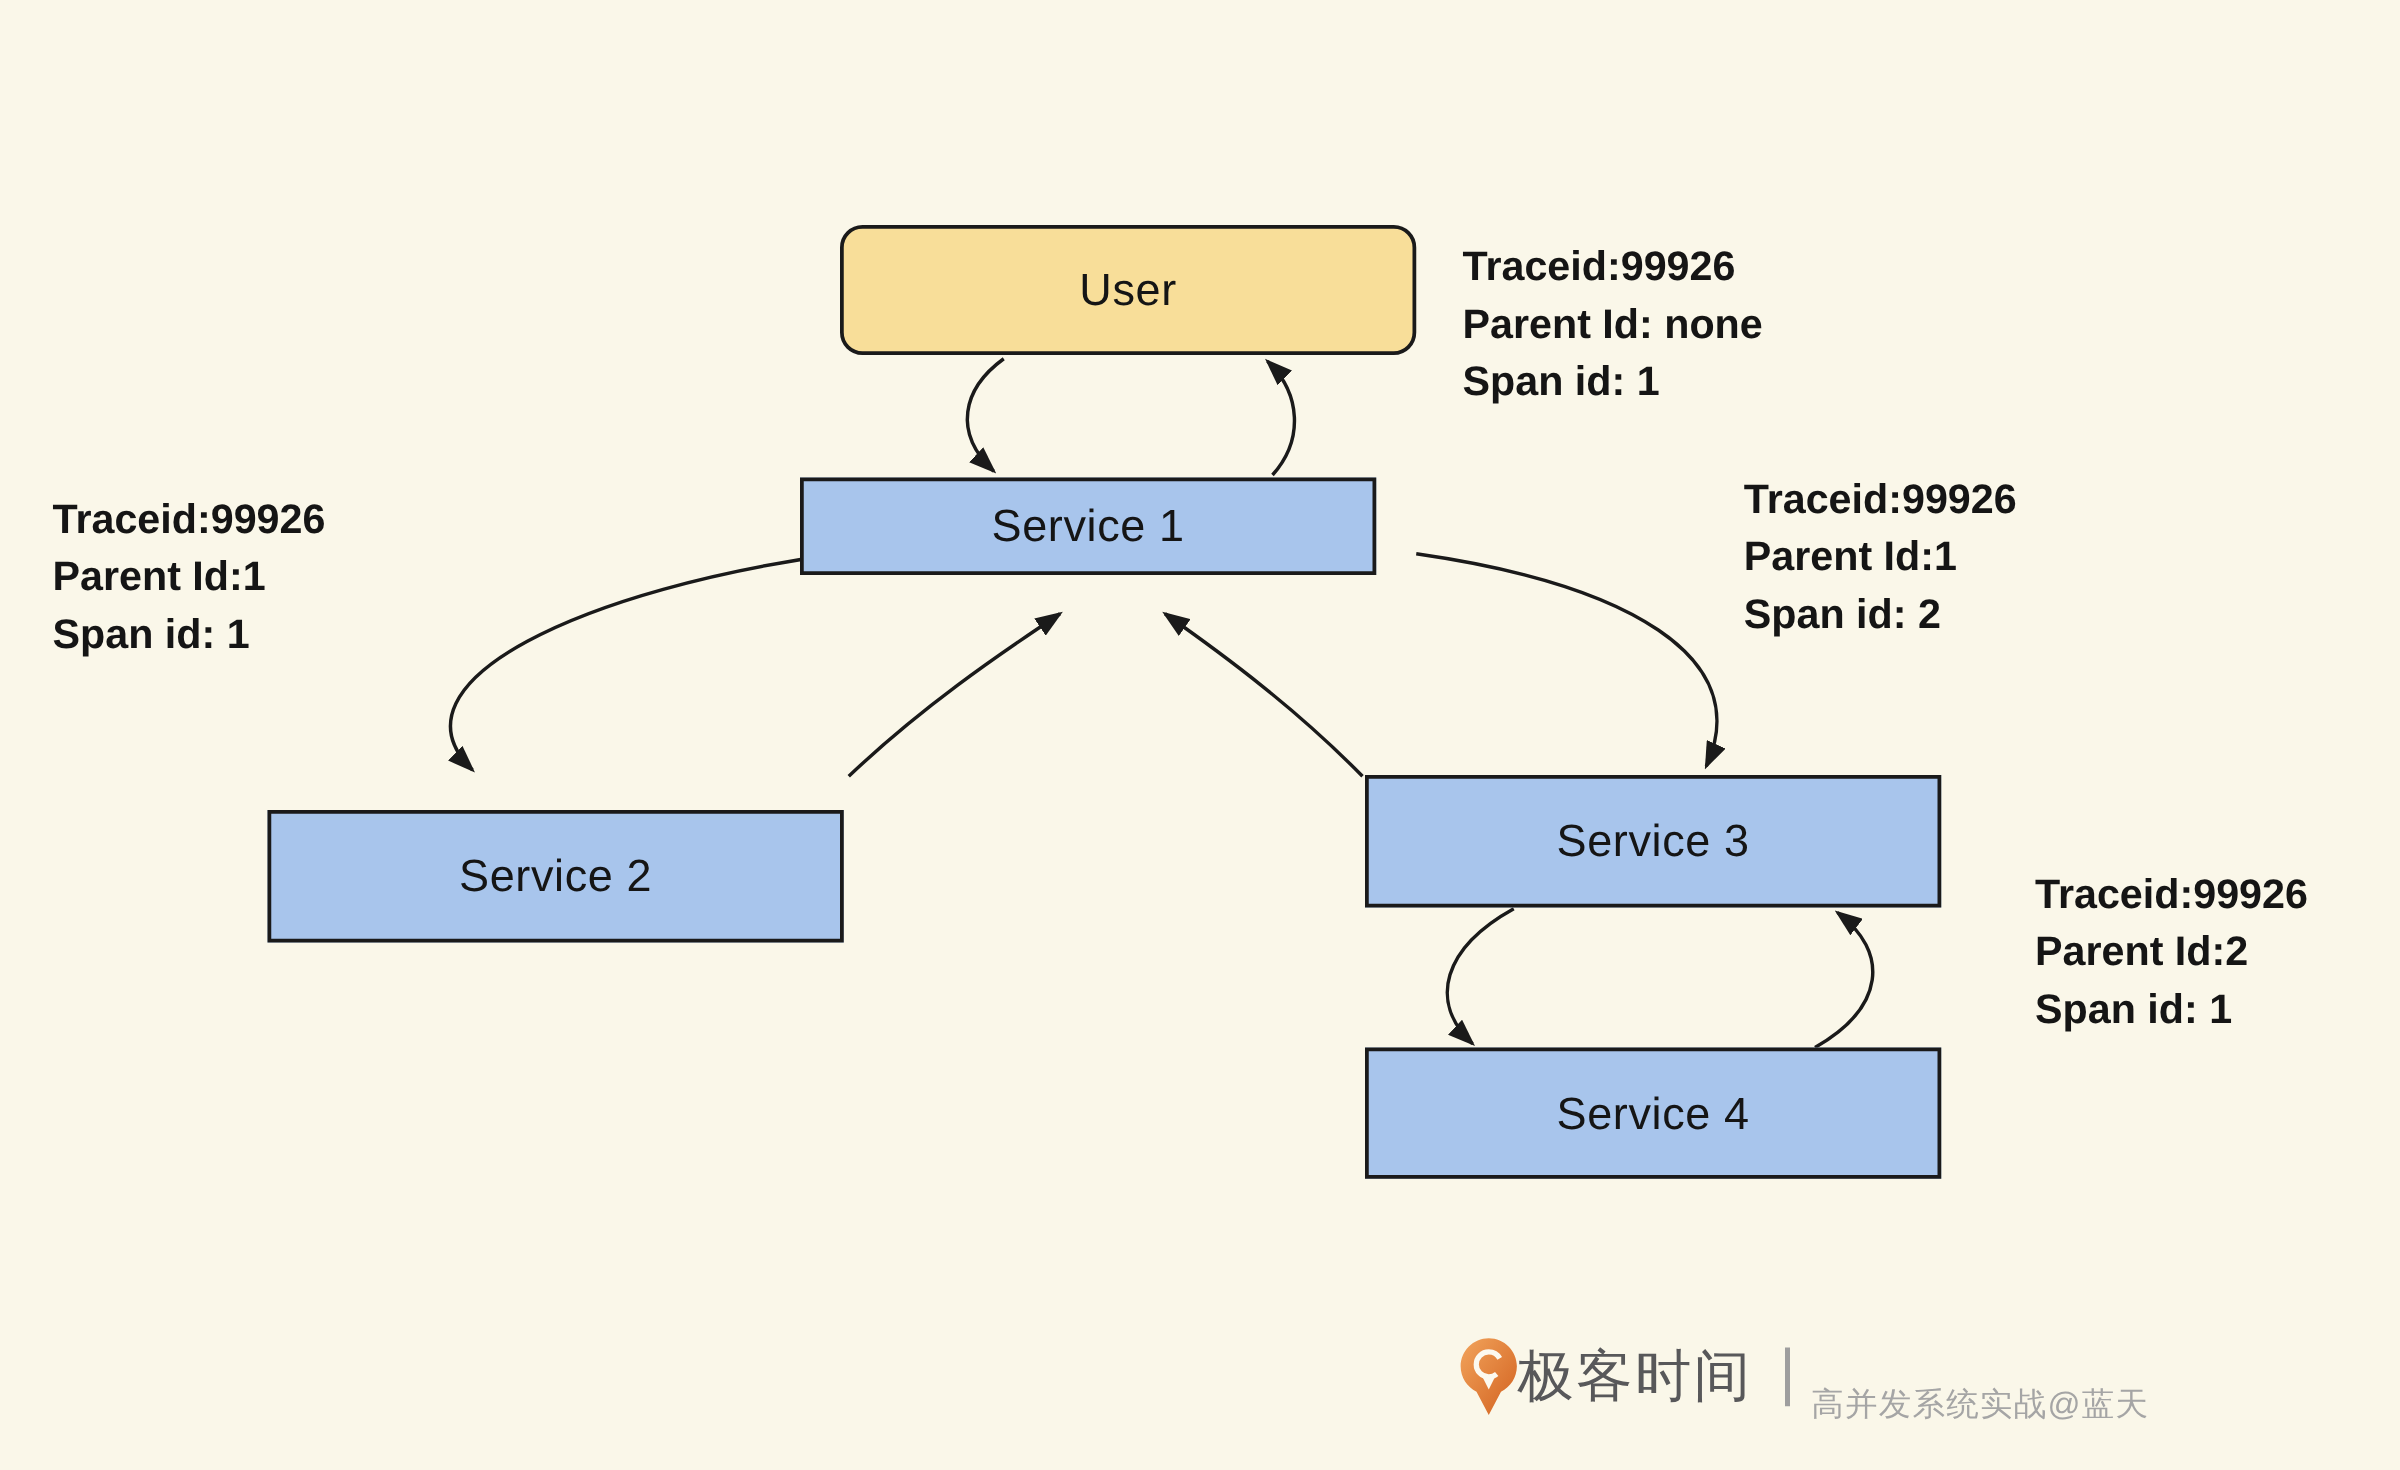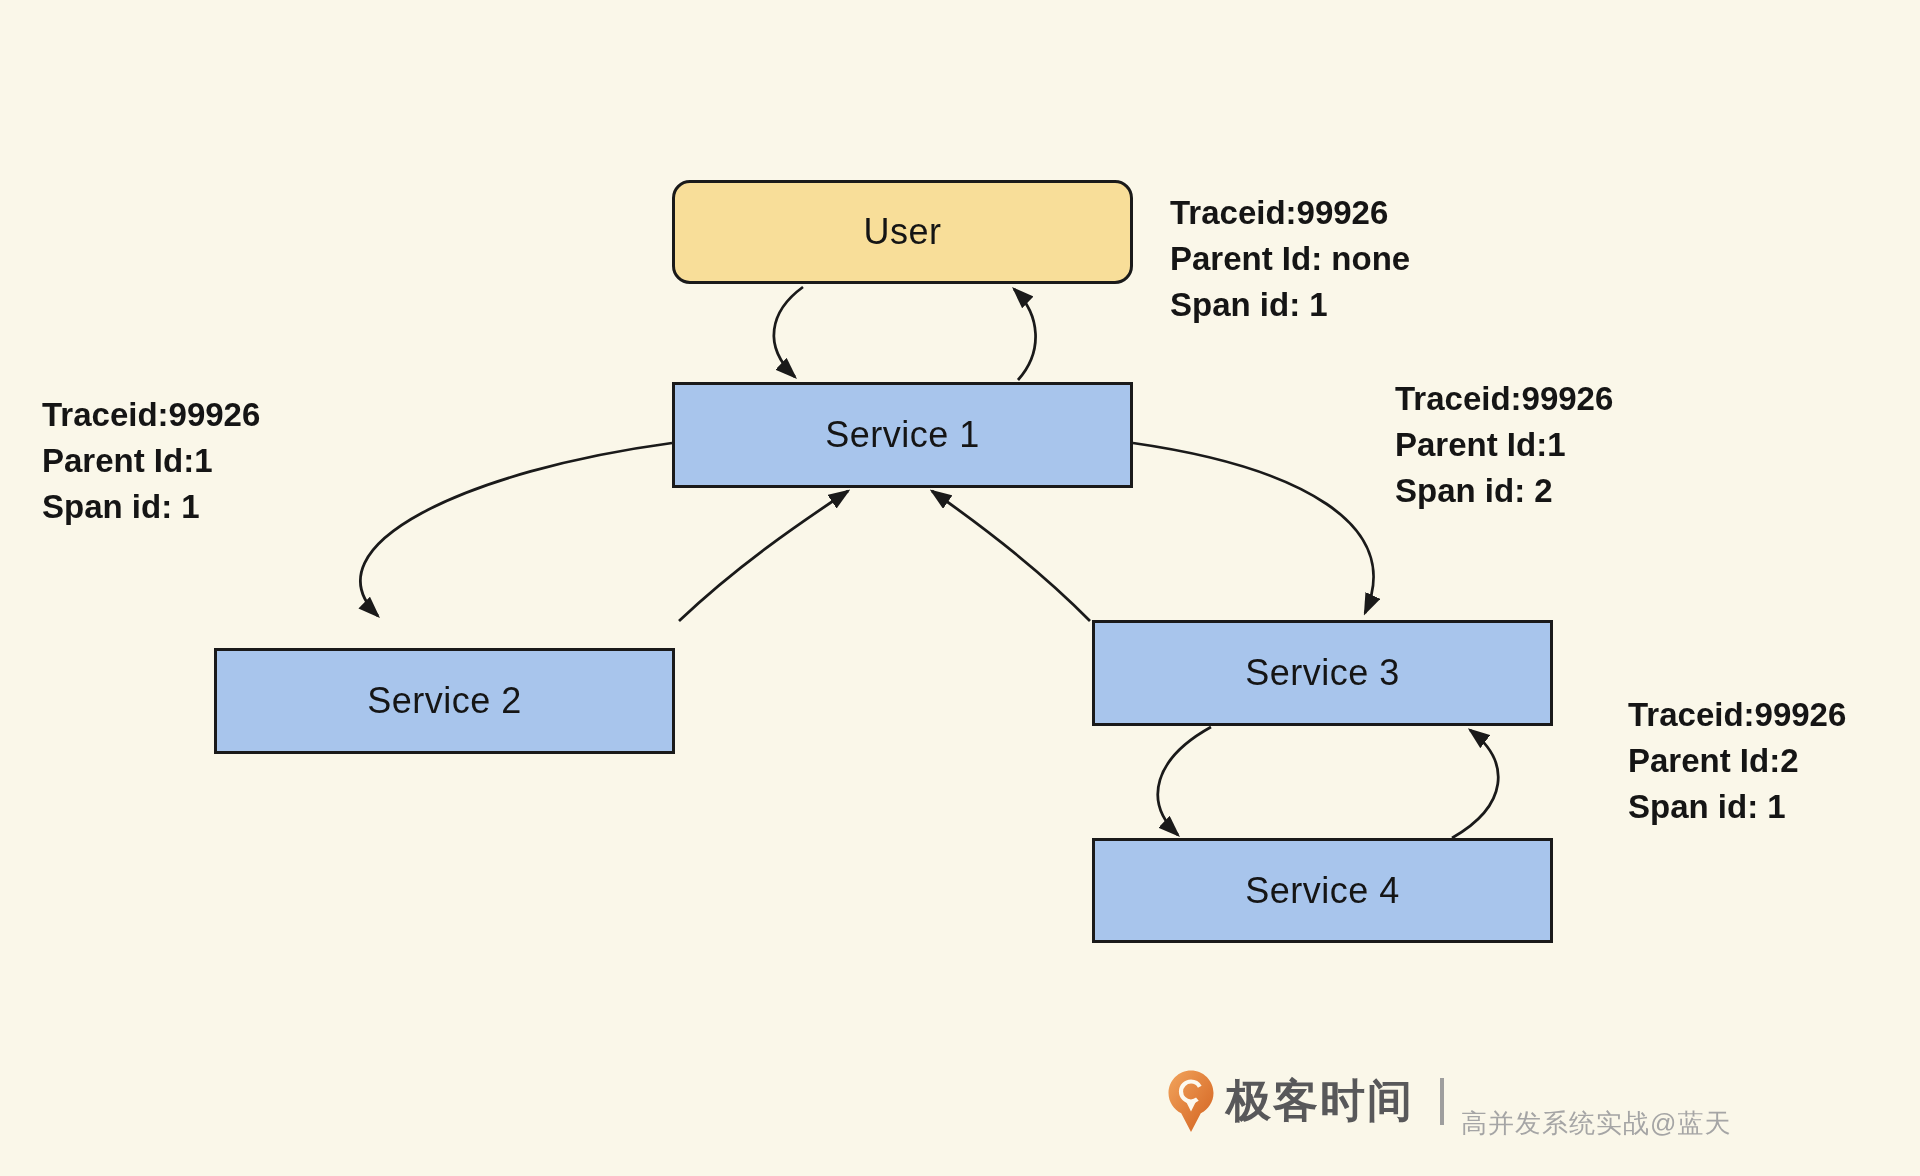--- a/index.html
+++ b/index.html
@@ -44,26 +44,24 @@
   }
   .watermark {
     position: absolute;
     left: 1168px;
     top: 1068px;
     height: 66px;
     display: flex;
     align-items: center;
   }
   .watermark .brand {
-    margin-left: 12px;
     font-size: 45px;
     letter-spacing: 2px;
     color: var(--brand_color, #58585A);
     white-space: nowrap;
-    font-weight: bold;
   }
   .watermark .separator-bar {
     width: 4px;
     height: 47px;
     margin: 0 17px 0 26px;
     background: var(--separator_color, #9E9E9E);
   }
   .watermark .credit {
     font-size: 26px;
     letter-spacing: 1px;
@@ -90,21 +88,21 @@
     <path class="arrow" d="M 1133,443 C 1300,467 1405,525 1365,613" marker-end="url(#ah)"></path>
     <path class="arrow" d="M 1090,621 C 1038,568 982,526 932,491" marker-end="url(#ah)"></path>
     <path class="arrow" d="M 1211,727 C 1155,758 1142,801 1178,835" marker-end="url(#ah)"></path>
     <path class="arrow" d="M 1452,838 C 1508,806 1512,762 1470,730" marker-end="url(#ah)"></path>
   </svg>
 
   <div class="node node-user" style="left:672px; top:180px; width:461px; height:104px;">
     <span>User</span>
   </div>
 
-  <div class="node node-service" style="left:672px; top:382px; width:461px; height:106px;">
+  <div class="node node-service" style="left:640px; top:382px; width:461px; height:78px;">
     <span>Service 1</span>
   </div>
 
   <div class="node node-service" style="left:214px; top:648px; width:461px; height:106px;">
     <span>Service 2</span>
   </div>
 
   <div class="node node-service" style="left:1092px; top:620px; width:461px; height:106px;">
     <span>Service 3</span>
   </div>

